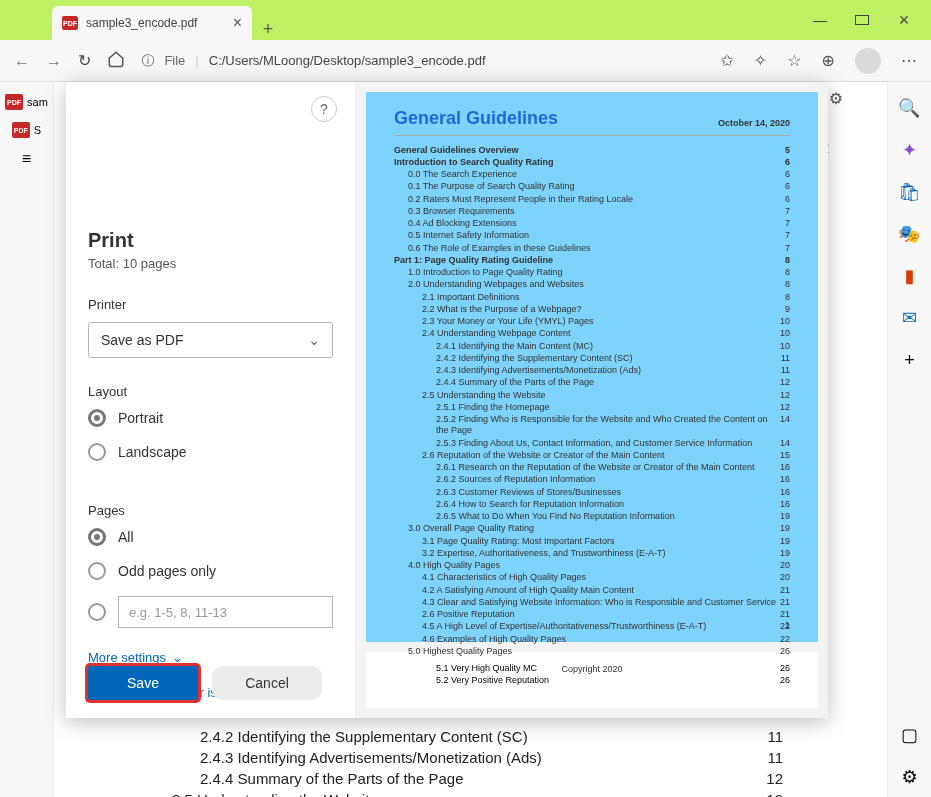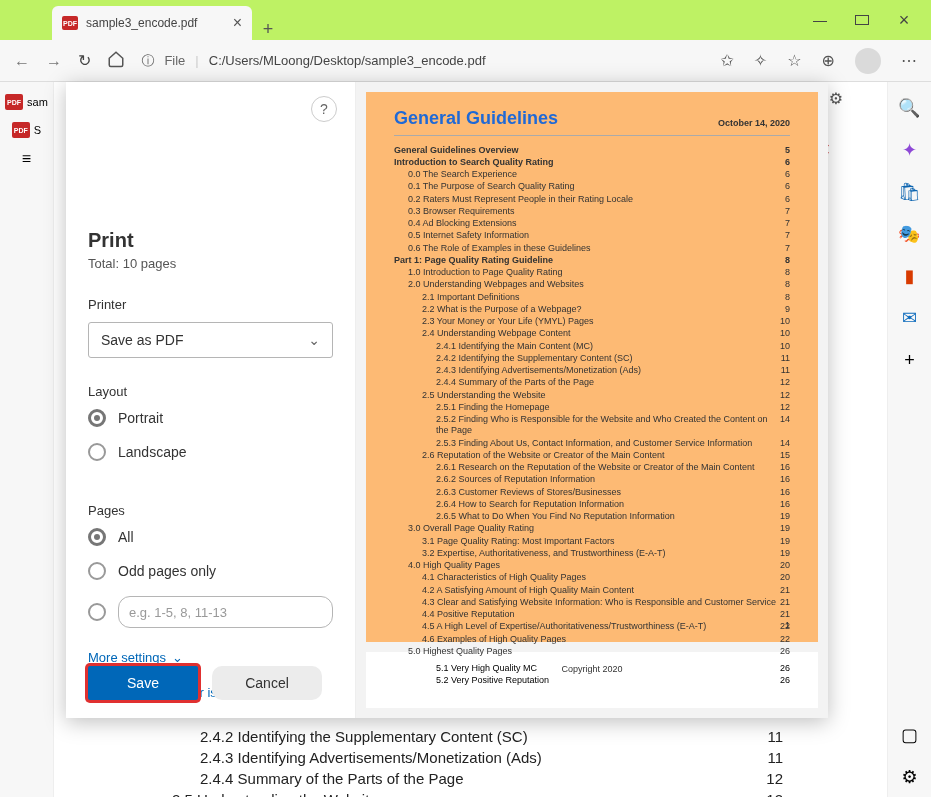--- a/index.html
+++ b/index.html
@@ -50,32 +50,32 @@
   .pd-section { margin-top:26px; }
   .sec-label { font-size:13px; color:#333; margin-bottom:10px; }
   .pd-select { border:1px solid #b5b5b5; border-radius:3px; height:36px; display:flex; align-items:center; justify-content:space-between; padding:0 12px; font-size:14px; color:#333; }
   .pd-select .chev { color:#666; }
 
   .radio-row { display:flex; align-items:center; gap:12px; font-size:14px; color:#333; margin-bottom:16px; }
   .radio { width:18px; height:18px; border:2px solid #999; border-radius:50%; display:flex; align-items:center; justify-content:center; }
   .radio.checked { border-color:#767676; border-width:3px; }
   .radio.checked::after { content:""; width:6px; height:6px; background:#767676; border-radius:50%; }
 
-  .custom-input { border:1px solid #b5b5b5; border-radius:12px; height:32px; flex:1; display:flex; align-items:center; padding:0 10px; font-size:13px; color:#999; }
+  .custom-input { border:1px solid #b5b5b5; border-radius:0; height:32px; flex:1; display:flex; align-items:center; padding:0 10px; font-size:13px; color:#999; }
 
   .more-settings { font-size:13px; color:#0067B8; margin-top:22px; display:flex; align-items:center; gap:6px; }
   .troubleshoot { font-size:13px; color:#0067B8; margin-top:20px; }
 
   .pd-buttons { position:absolute; bottom:18px; left:22px; display:flex; gap:14px; }
   .btn { width:110px; height:34px; display:flex; align-items:center; justify-content:center; font-size:14px; border-radius:2px; }
   .btn-primary { background:#0067B8; color:#fff; box-shadow:0 0 0 3px #E03030; }
   .btn-secondary { background:#ECECEC; color:#333;border-radius:10px; }
 
   .pd-right { flex:1; background:#F3F3F3; padding:10px; overflow:hidden; }
-  .page-preview { background:#fdba74; width:100%; height:550px; padding:16px 28px; font-size:9px; color:#333; position:relative; }
+  .page-preview { background:#7dd3fc; width:100%; height:550px; padding:16px 28px; font-size:9px; color:#333; position:relative; }
   .gg-title { color:#1F69D6; font-size:18px; font-weight:600; }
   .gg-date { position:absolute; right:28px; top:26px; font-size:9px; font-weight:600; }
   .gg-hr { border-top:1px solid #aaa; margin:6px 0 8px; }
   .toc-row { display:flex; justify-content:space-between; padding:0.5px 0; line-height:1.25; }
   .toc0 { font-weight:700; }
   .toc1 { padding-left:14px; }
   .toc2 { padding-left:28px; }
   .toc3 { padding-left:42px; }
   .copyright { text-align:center; margin-top:6px; font-size:9px; }
   .pnum1 { position:absolute; bottom:12px; right:28px; font-size:9px; }
@@ -382,21 +382,21 @@
           </div>
           <div class="toc-row toc2">
             <span>4.2 A Satisfying Amount of High Quality Main Content</span>
             <span>21</span>
           </div>
           <div class="toc-row toc2">
             <span>4.3 Clear and Satisfying Website Information: Who is Responsible and Customer Service</span>
             <span>21</span>
           </div>
           <div class="toc-row toc2">
-            <span>4.4 Positive Reputation</span>
+            <span>2.6 Positive Reputation</span>
             <span>21</span>
           </div>
           <div class="toc-row toc2">
             <span>4.5 A High Level of Expertise/Authoritativeness/Trustworthiness (E-A-T)</span>
             <span>22</span>
           </div>
           <div class="toc-row toc2">
             <span>4.6 Examples of High Quality Pages</span>
             <span>22</span>
           </div>

